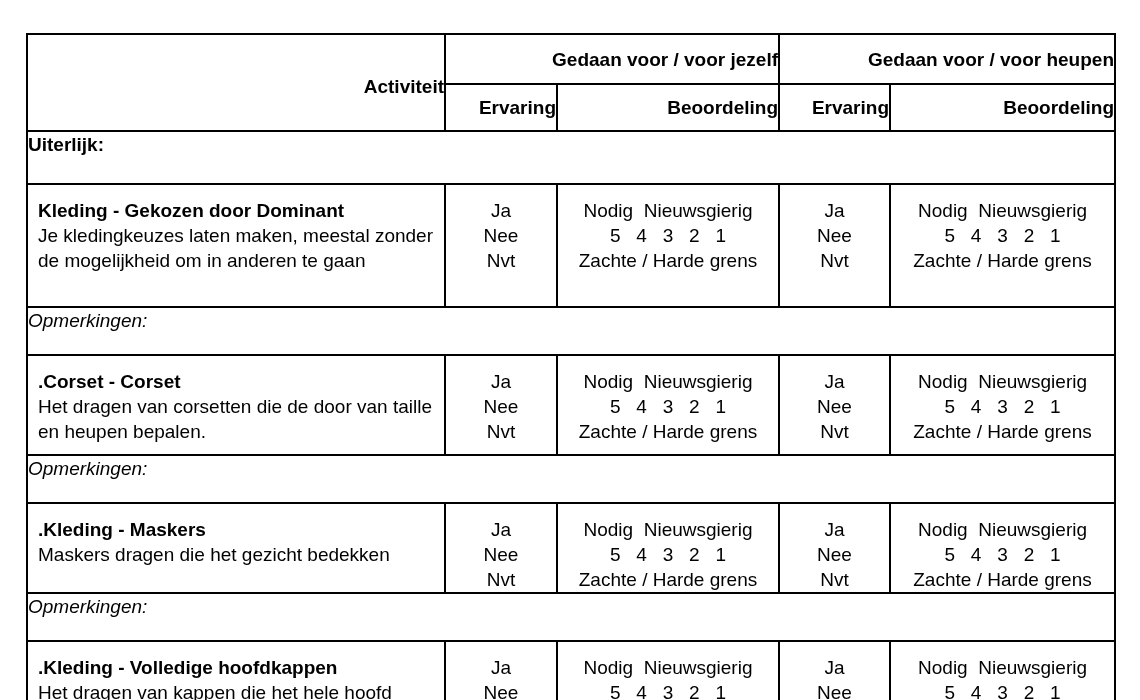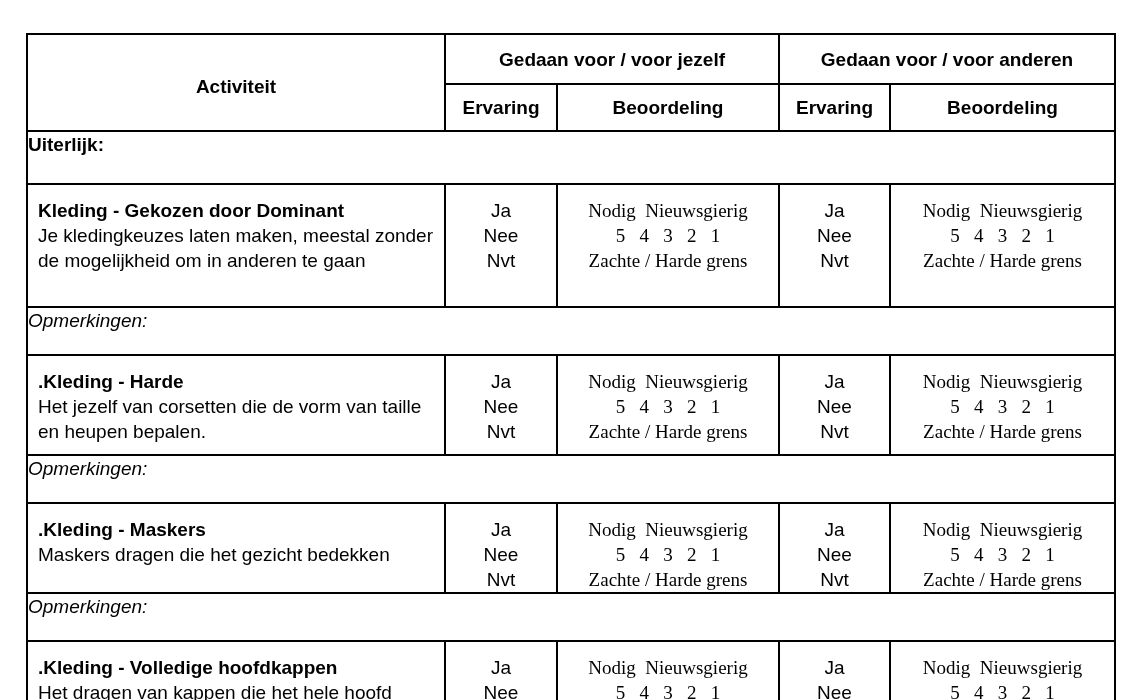--- a/index.html
+++ b/index.html
@@ -1,46 +1,46 @@
 <!DOCTYPE html>
 <html><head>
 <meta charset="utf-8">
 <style>
   html, body { margin:0; padding:0; background:#ffffff; }
   body { width:1140px; height:700px; overflow:hidden; position:relative; font-family:"Liberation Sans", sans-serif; color:#000; }
   table.doc { position:absolute; left:26px; top:33px; border-collapse:collapse; table-layout:fixed; width:1088px; }
   table.doc td, table.doc th { border:2px solid #000; padding:0; vertical-align:top; font-size:19px; line-height:25px; }
   col.c1 { width:418px; } col.c2 { width:112px; } col.c3 { width:222px; } col.c4 { width:111px; } col.c5 { width:225px; }
-  th { font-weight:bold; text-align:center; vertical-align:middle !important;margin-left:28px; }
+  th { font-weight:bold; text-align:right; vertical-align:middle !important;margin-left:28px; }
   .h1 { height:50px; }
   .h2 { height:47px; }
   .section td { height:51px; vertical-align:middle; padding-left:10px; font-size:23px; font-weight:bold;margin-top:43px; }
   .act { padding:13px 10px 10px 10px !important; }
   .act .t { font-weight:bold; display:block; }
   .act .d { display:block; }
   .center { text-align:center; padding-top:13px !important;border-radius:19px; }
-  .rating .scale { display:block; white-space:pre;font-family:Liberation Serif, serif; }
+  .rating .scale { display:block; white-space:pre; }
   .remark td { height:46px; vertical-align:middle; padding-left:10px;font-style:italic; }
 </style>
 </head>
 <body>
 
 <table class="doc">
   <colgroup>
       <col class="c1">
       <col class="c2">
       <col class="c3">
       <col class="c4">
       <col class="c5">
     </colgroup>
   <tbody>
       <tr class="h1">
     <th rowspan="2" style="padding-top:8px">Activiteit</th>
     <th colspan="2">Gedaan voor / voor jezelf</th>
-    <th colspan="2">Gedaan voor / voor anderen</th>
+    <th colspan="2">Gedaan voor / voor heupen</th>
   </tr>
   <tr class="h2">
     <th>Ervaring</th>
     <th>Beoordeling</th>
     <th>Ervaring</th>
     <th>Beoordeling</th>
   </tr>
   <tr class="section">
         <td colspan="5">Uiterlijk:</td>
       </tr>
@@ -70,22 +70,22 @@
       <span class="scale">5   4   3   2   1</span>
       <span class="scale">Zachte / Harde grens</span>
     </td>
   </tr>
   <tr class="remark">
         <td colspan="5">Opmerkingen:</td>
       </tr>
 
   <tr style="height:99px">
     <td class="act">
-      <span class="t">.Kleding - Harde</span>
-      <span class="d">Het jezelf van corsetten die de vorm van taille en heupen bepalen.</span>
+      <span class="t">.Corset - Corset</span>
+      <span class="d">Het dragen van corsetten die de door van taille en heupen bepalen.</span>
     </td>
     <td class="center">
       <div>Ja</div>
       <div>Nee</div>
       <div>Nvt</div>
     </td>
     <td class="center rating">
       <span class="scale">Nodig  Nieuwsgierig</span>
       <span class="scale">5   4   3   2   1</span>
       <span class="scale">Zachte / Harde grens</span>

